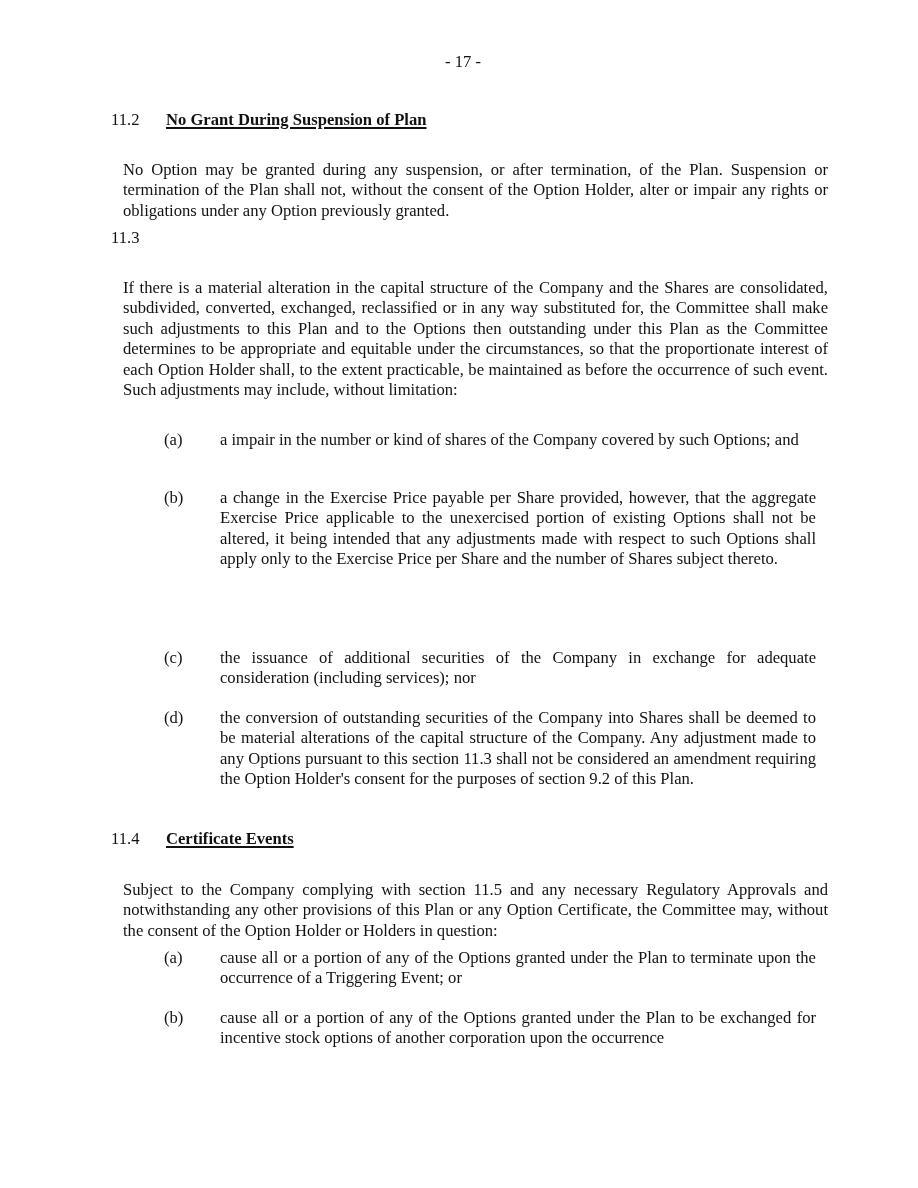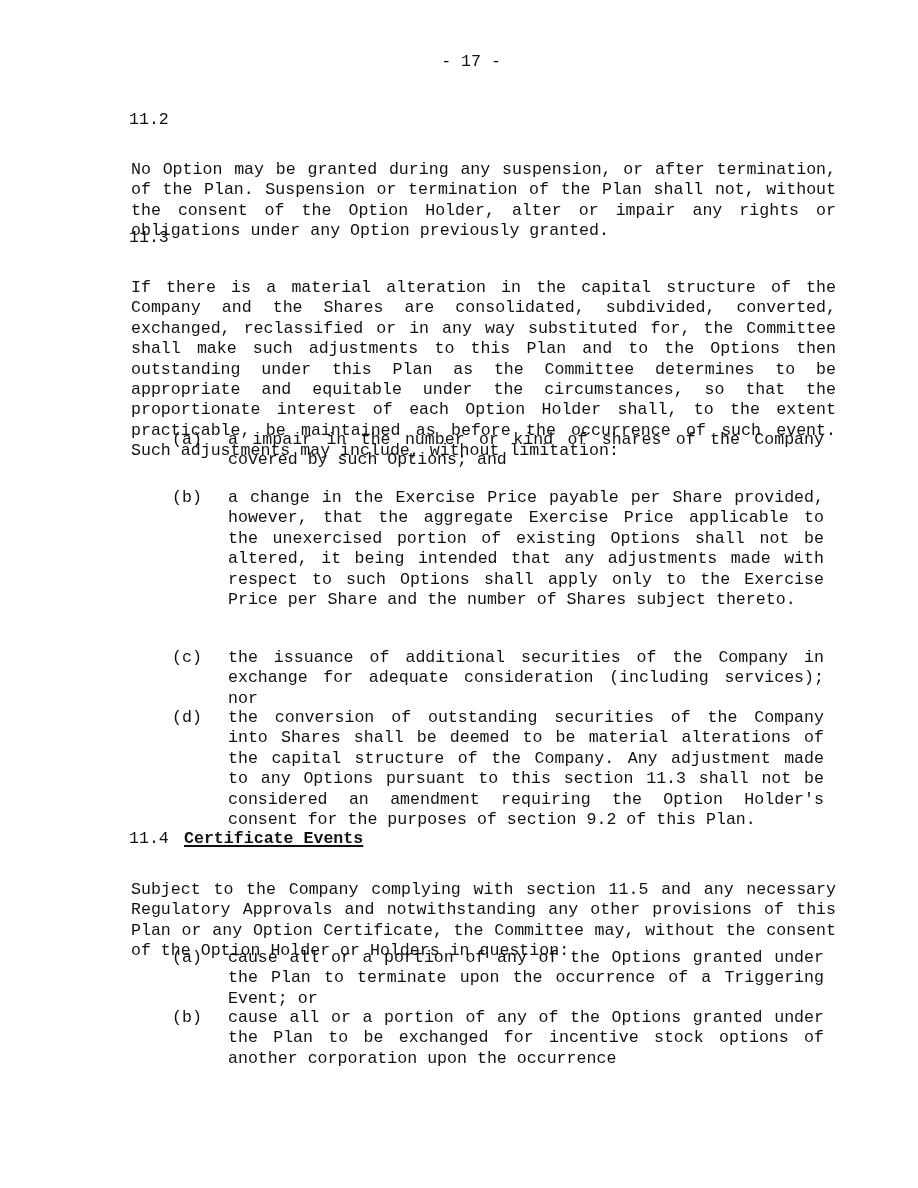--- a/index.html
+++ b/index.html
@@ -12,39 +12,38 @@
       height: 1188px;
       position: relative;
       overflow: hidden;
       font-family: "Liberation Serif", "DejaVu Serif", serif;
       color: #111111;
       font-size: 16.6px;
       line-height: 20.4px;
     }
     .page {
       position: absolute;
-      left: 12px; top: 0;
-      width: 808px; height: 1188px; font-family: Liberation Mono, monospace;
+      left: 4px; top: 0;
+      width: 808px; height: 1188px;
     }
     .page-number {
       position: absolute;
       top: 52px;
       left: 0;
       width: 918px;
       text-align: center;
       font-size: 16.6px;
     }
     .heading {
       position: absolute;
       left: 107px;
       width: 705px;
       display: flex;
       font-size: 16.6px;
       line-height: 20px;
-      margin-left: 10px;
     }
     .heading .num {
       width: 55px;
       flex: 0 0 55px;
     }
     .heading .title {
       font-weight: bold;
       text-decoration: underline;
       text-decoration-thickness: 1.5px;
       text-underline-offset: 2px;
@@ -73,20 +72,21 @@
   </style>
 </head>
 <body>
 
 <div class="page">
 
   <div class="page-number">- 17 -</div>
 
   <div class="heading" style="top:110px;">
     <span class="num">11.2</span>
+    <span class="title">No Grant During Suspension of Plan</span>
   </div>
   <p class="para" style="top:148px;">No Option may be granted during any suspension, or after termination, of the Plan. Suspension or termination of the Plan shall not, without the consent of the Option Holder, alter or impair any rights or obligations under any Option previously granted.</p>
 
   <div class="heading" style="top:228px;gap:16px;">
     <span class="num">11.3</span>
   </div>
   <p class="para" style="top:266px;">If there is a material alteration in the capital structure of the Company and the Shares are consolidated, subdivided, converted, exchanged, reclassified or in any way substituted for, the Committee shall make such adjustments to this Plan and to the Options then outstanding under this Plan as the Committee determines to be appropriate and equitable under the circumstances, so that the proportionate interest of each Option Holder shall, to the extent practicable, be maintained as before the occurrence of such event. Such adjustments may include, without limitation:</p>
 
   <div class="item" style="top:430px;">
     <span class="label">(a)</span>

